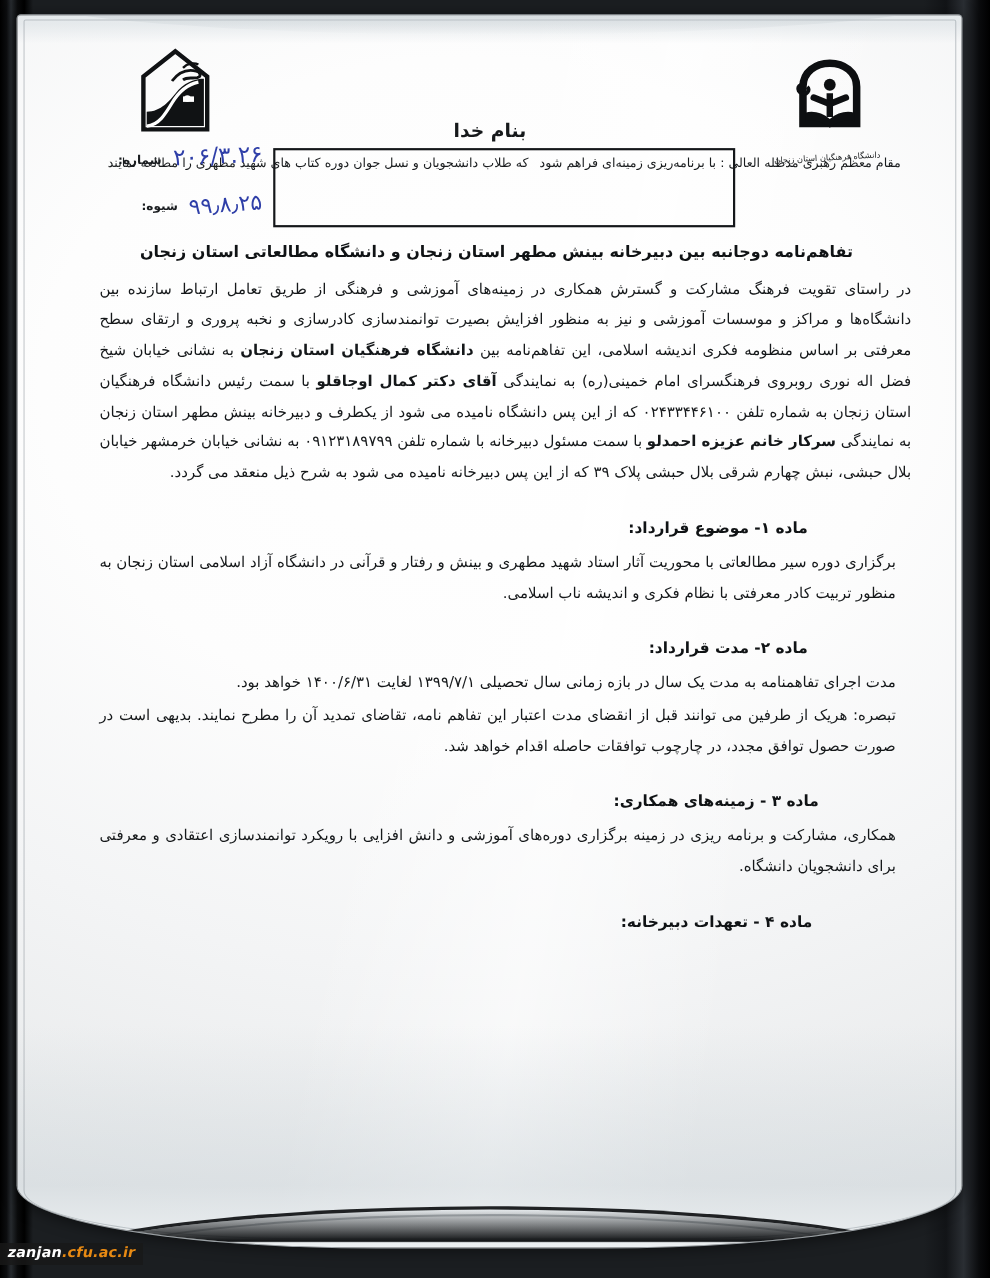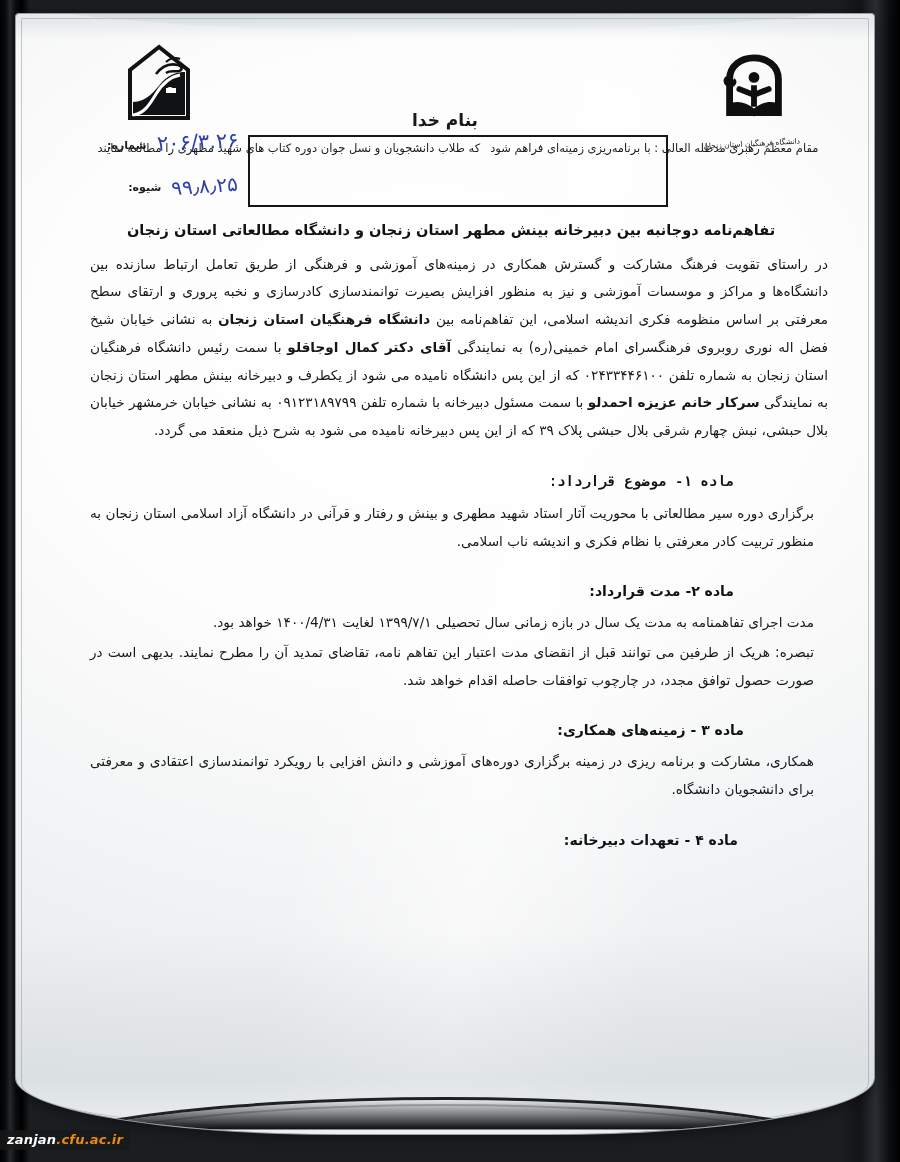--- a/index.html
+++ b/index.html
@@ -208,21 +208,21 @@
     font-size: 14px;
     font-weight: 700;
     color: #101315;
     margin: 28px 0 10px 0;
     text-align: right;
     padding-right: 80px;
   }
 
   .section { margin-bottom: 2px; }
 
-  .sec-1 h2.article { padding-right: 94px; font-family: Liberation Mono, monospace; }
+  .sec-1 h2.article { padding-right: 94px; }
   .sec-2 h2.article { padding-right: 94px; }
   .sec-3 h2.article { padding-right: 84px; }
   .sec-4 h2.article { padding-right: 90px; }
 
   .indent { padding-right: 14px; }
 
   
   .watermark {
     position: absolute;
     left: 0;
@@ -341,21 +341,21 @@
 
         <p class="para"><span>در راستای تقویت فرهنگ مشارکت و گسترش همکاری در زمینه‌های آموزشی و فرهنگی از طریق تعامل ارتباط سازنده بین دانشگاه‌ها و مراکز و موسسات آموزشی و نیز به منظور افزایش بصیرت توانمندسازی کادرسازی و نخبه پروری و ارتقای سطح معرفتی بر اساس منظومه فکری اندیشه اسلامی، این تفاهم‌نامه بین </span><b>دانشگاه فرهنگیان استان زنجان</b><span> به نشانی خیابان شیخ فضل اله نوری روبروی فرهنگسرای امام خمینی(ره) به نمایندگی </span><b>آقای دکتر کمال اوجاقلو</b><span> با سمت رئیس دانشگاه فرهنگیان استان زنجان به شماره تلفن ۰۲۴۳۳۴۴۶۱۰۰ که از این پس دانشگاه نامیده می شود از یکطرف و دبیرخانه بینش مطهر استان زنجان به نمایندگی </span><b>سرکار خانم عزیزه احمدلو</b><span> با سمت مسئول دبیرخانه با شماره تلفن ۰۹۱۲۳۱۸۹۷۹۹ به نشانی خیابان خرمشهر خیابان بلال حبشی، نبش چهارم شرقی بلال حبشی پلاک ۳۹ که از این پس دبیرخانه نامیده می شود به شرح ذیل منعقد می گردد.</span></p>
 
         <div class="section sec-1">
           <h2 class="article">ماده ۱- موضوع قرارداد:</h2>
           <p class="para indent">برگزاری دوره سیر مطالعاتی با محوریت آثار استاد شهید مطهری و بینش و رفتار و قرآنی در دانشگاه آزاد اسلامی استان زنجان به منظور تربیت کادر معرفتی با نظام فکری و اندیشه ناب اسلامی.</p>
         </div>
 
         <div class="section sec-2">
           <h2 class="article">ماده ۲- مدت قرارداد:</h2>
-          <p class="para indent">مدت اجرای تفاهمنامه به مدت یک سال در بازه زمانی سال تحصیلی ۱۳۹۹/۷/۱ لغایت ۱۴۰۰/4/۳۱ خواهد بود.</p>
+          <p class="para indent">مدت اجرای تفاهمنامه به مدت یک سال در بازه زمانی سال تحصیلی ۱۳۹۹/۷/۱ لغایت ۱۴۰۰/۶/۳۱ خواهد بود.</p>
           <p class="para indent">تبصره: هریک از طرفین می توانند قبل از انقضای مدت اعتبار این تفاهم نامه، تقاضای تمدید آن را مطرح نمایند. بدیهی است در صورت حصول توافق مجدد، در چارچوب توافقات حاصله اقدام خواهد شد.</p>
         </div>
 
         <div class="section sec-3">
           <h2 class="article">ماده ۳ - زمینه‌های همکاری:</h2>
           <p class="para indent">همکاری، مشارکت و برنامه ریزی در زمینه برگزاری دوره‌های آموزشی و دانش افزایی با رویکرد توانمندسازی اعتقادی و معرفتی برای دانشجویان دانشگاه.</p>
         </div>
 
         <div class="section sec-4">
           <h2 class="article">ماده ۴ - تعهدات دبیرخانه:</h2>

